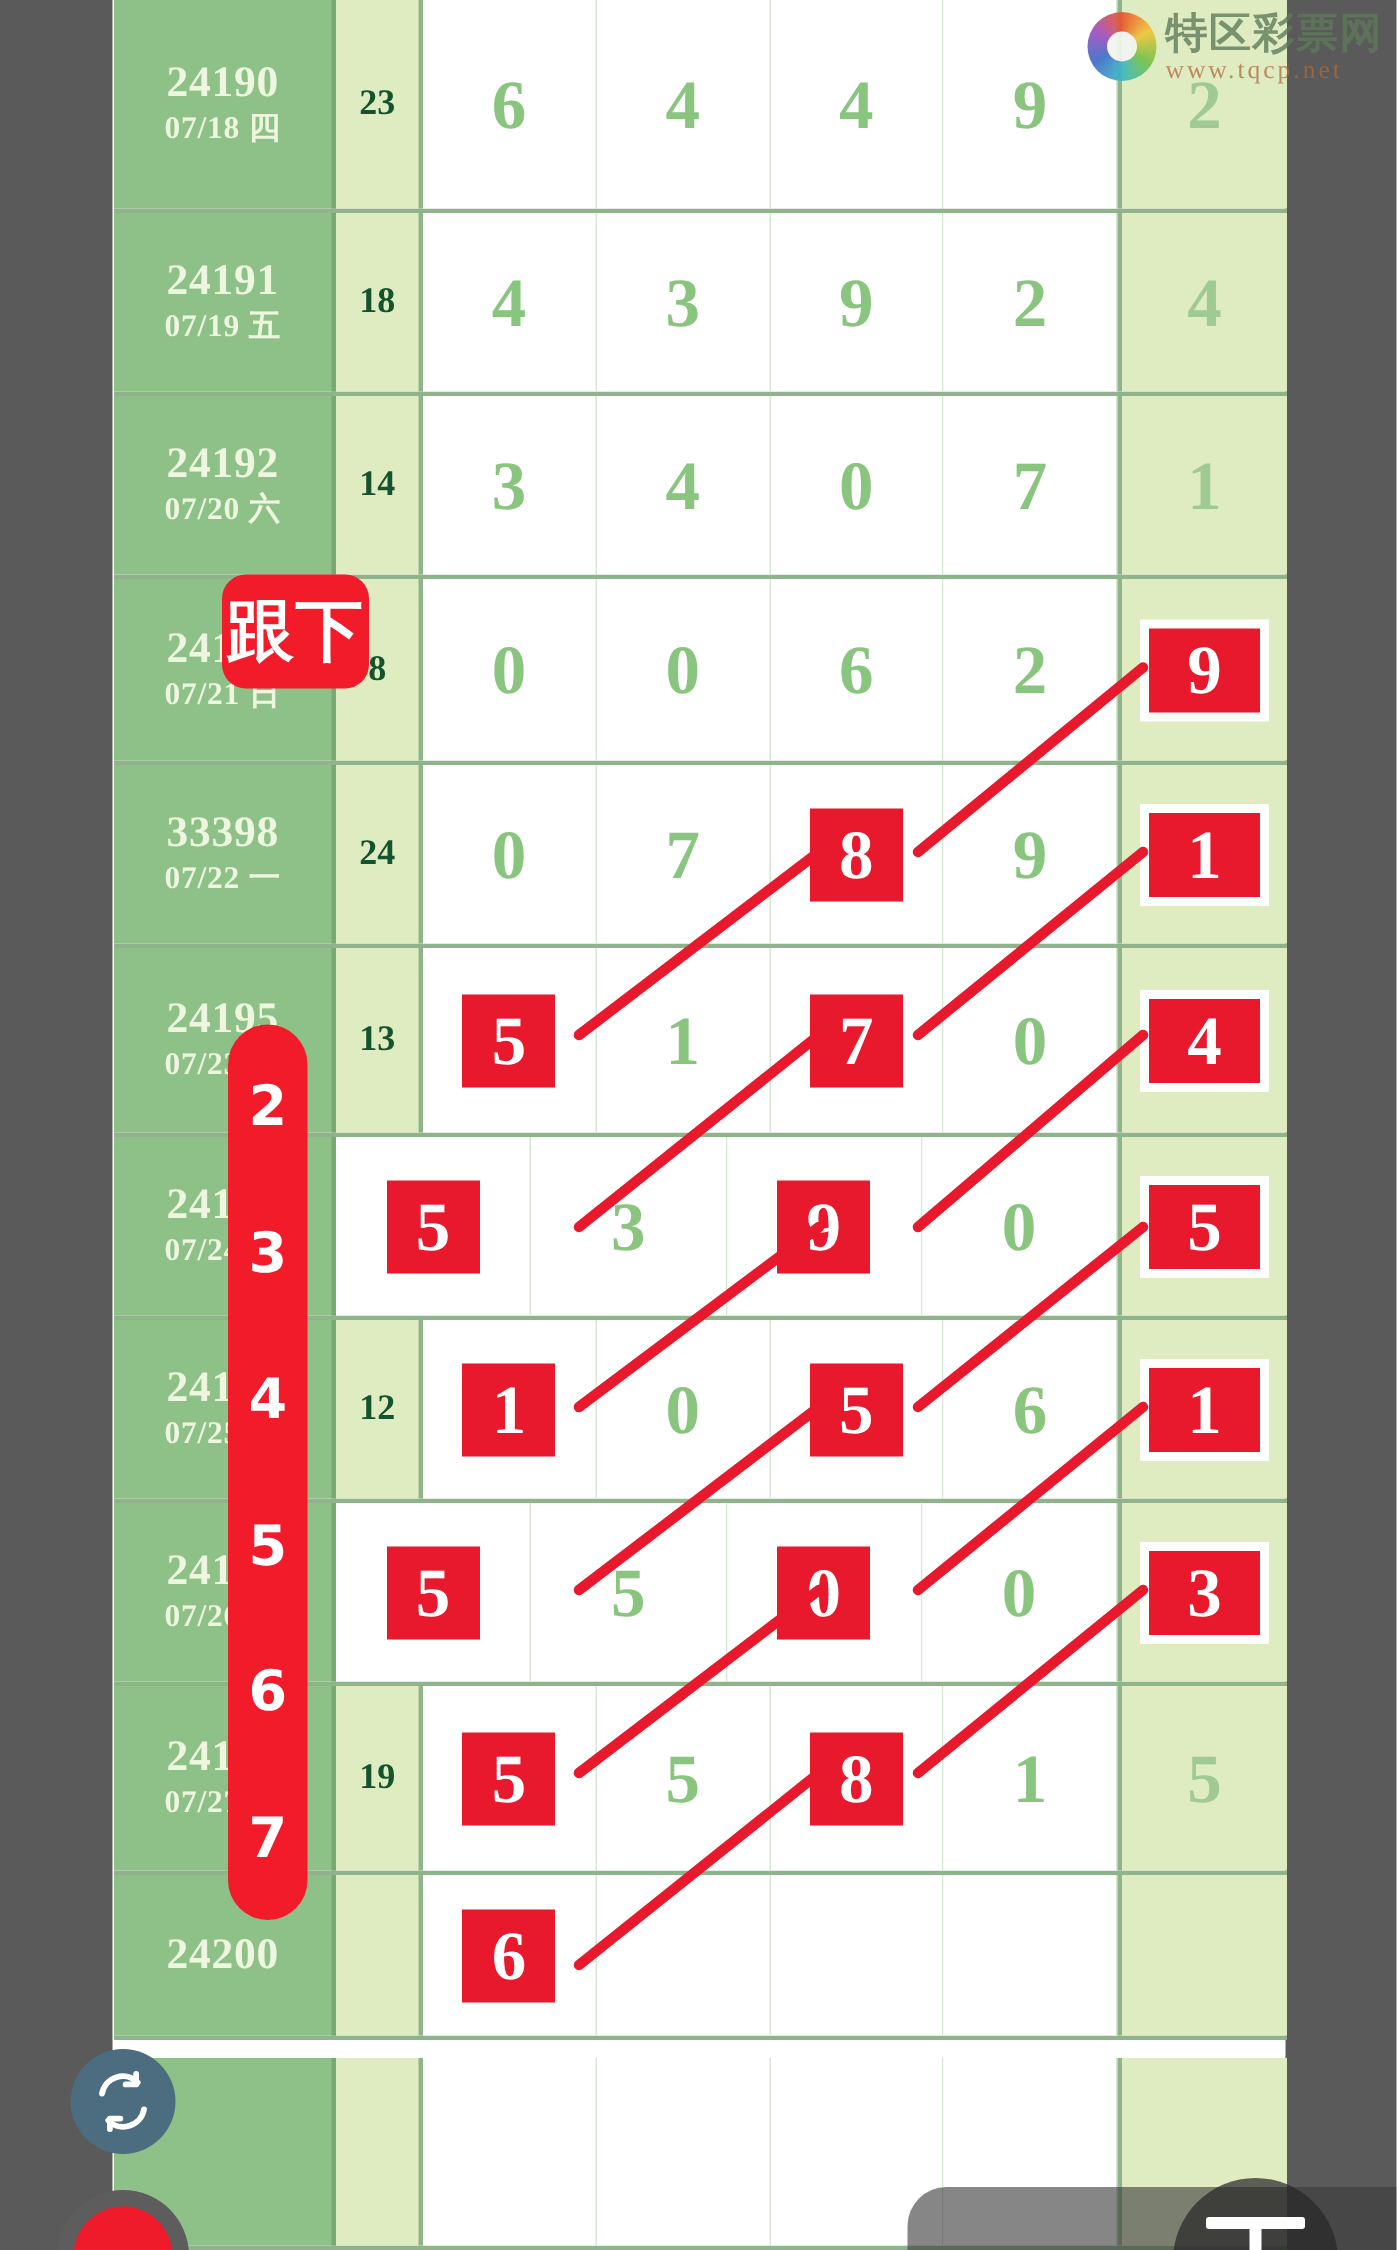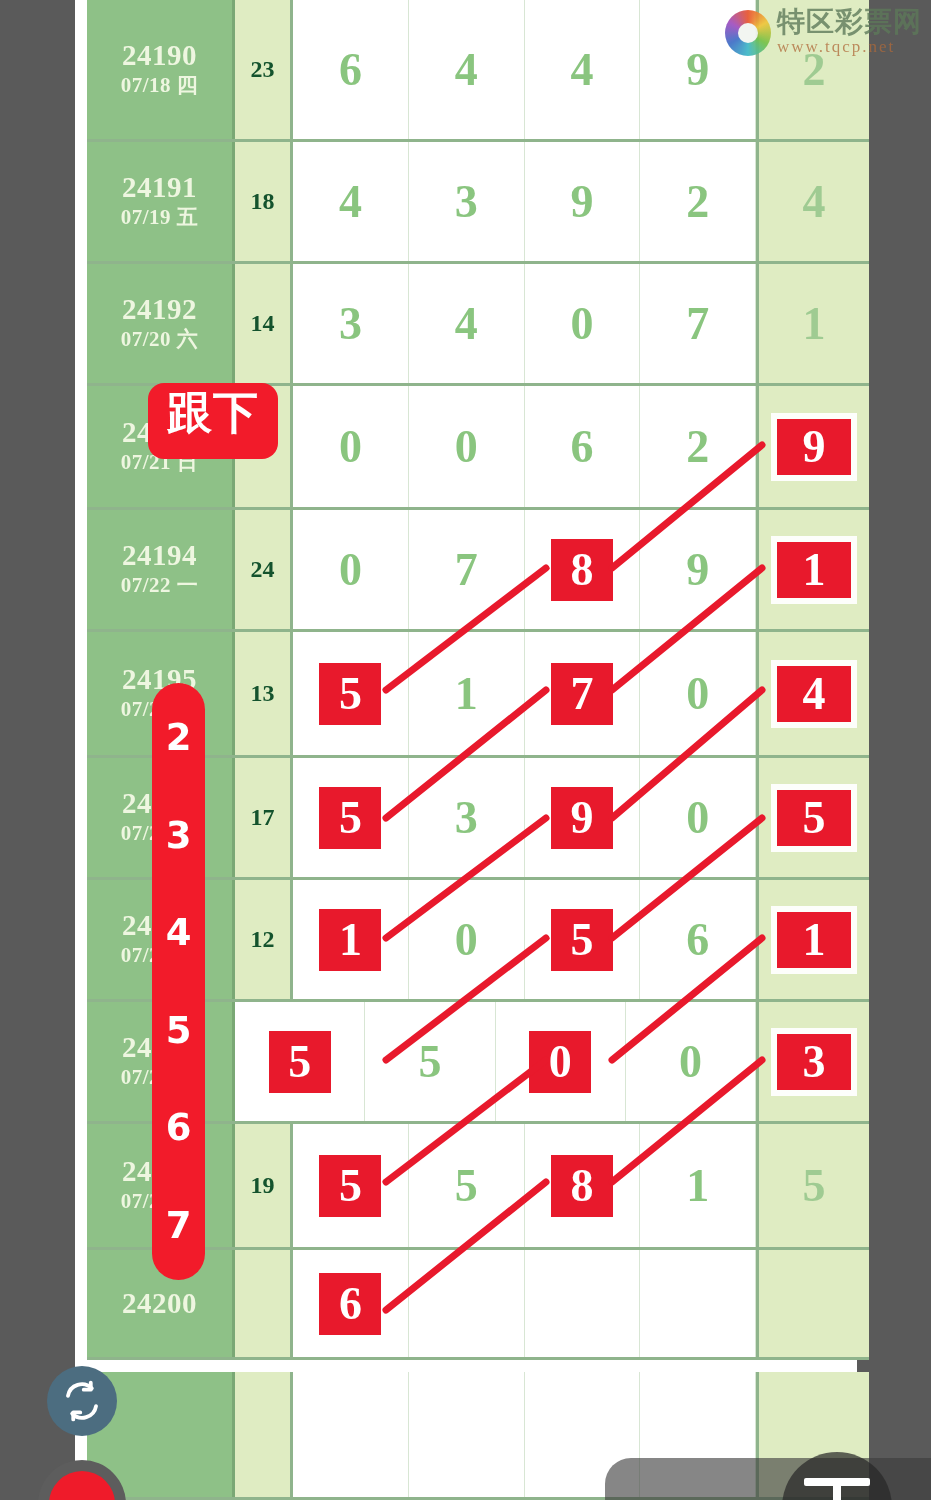--- a/index.html
+++ b/index.html
@@ -10,21 +10,21 @@
   }
   .stage{position:absolute;left:0;top:0;width:931px;height:1500px;overflow:hidden;}
 
   
   .table{
     position:absolute;left:75px;top:0;width:782px;height:1500px;
     background:#ffffff;
     box-sizing:border-box;
   }
   .row{
-    position:absolute;left:12px;width:782px;
+    position:absolute;left:1px;width:782px;
     display:flex;
     box-sizing:border-box;
     border-bottom:3px solid #8fb48c;
   }
   .c-issue{
     width:148px;flex:0 0 148px;background:#8ec187;
     display:flex;flex-direction:column;align-items:center;justify-content:center;
     color:#eef6e0;box-sizing:border-box;
     border-right:3px solid #7aa875;
   }
@@ -57,43 +57,43 @@
     box-shadow:0 0 0 6px rgba(255,255,255,.93);
     position:relative;z-index:3;
   }
   .c-tail .hl{width:74px;height:56px;line-height:56px;}
 
   
   .lines{position:absolute;left:0;top:0;width:931px;height:1500px;pointer-events:none;z-index:4;}
 
   
   .badge-follow{
-    position:absolute;left:148px;top:383px;width:130px;height:76px;
+    position:absolute;left:148px;top:383px;width:98px;height:76px;
     background:#f21b2a;border-radius:16px;z-index:12;
-    display:flex;justify-content:center;
+    display:flex;align-items:center;justify-content:center;
     color:#ffffff;font-size:45px;font-weight:bold;
     font-family:"DejaVu Sans",sans-serif;letter-spacing:1px;
   }
 
   
   .pill{
     position:absolute;left:152px;top:683px;width:53px;height:597px;
     background:#f21b2a;border-radius:30px;z-index:12;
     display:flex;flex-direction:column;align-items:center;justify-content:space-around;
     padding:6px 0;box-sizing:border-box;
   }
   .pill span{
     color:#ffffff;font-size:37px;font-weight:bold;
     font-family:"DejaVu Sans",sans-serif;line-height:1;
   }
 
   
   .watermark{
     position:absolute;left:725px;top:8px;z-index:10;
-    display:flex;align-items:center;opacity:.93;
+    display:flex;align-items:flex-start;opacity:.93;
   }
   .wm-logo{width:46px;height:46px;border-radius:50%;
     background:conic-gradient(#e8562e,#f0c63c,#76c24a,#3fb8c6,#3f6fc6,#a04fc0,#e8562e);
     position:relative;flex:0 0 46px;}
   .wm-logo::after{content:"";position:absolute;left:13px;top:13px;width:20px;height:20px;
     border-radius:50%;background:#f2f5f0;}
   .wm-text{margin-left:6px;}
   .wm-cn{font-size:28px;font-weight:bold;color:#5d7a5a;
     font-family:"DejaVu Sans",sans-serif;line-height:1;letter-spacing:1px;opacity:.85;}
   .wm-url{font-size:17px;color:#b06a3a;font-family:Liberation Serif, serif;
@@ -175,21 +175,21 @@
         <div class="c-num">0</div>
         <div class="c-num">0</div>
         <div class="c-num">6</div>
         <div class="c-num">2</div>
         <div class="c-tail">
           <div class="hl">9</div>
         </div>
       </div>
       <div class="row" style="top: 510px; height: 122px;">
         <div class="c-issue">
-          <div class="no">24194</div>
+          <div class="no">33398</div>
           <div class="dt">07/22 一</div>
         </div>
         <div class="c-sum">24</div>
         <div class="c-num">0</div>
         <div class="c-num">7</div>
         <div class="c-num">
           <div class="hl">8</div>
         </div>
         <div class="c-num">9</div>
         <div class="c-tail">
@@ -212,21 +212,20 @@
         <div class="c-num">0</div>
         <div class="c-tail">
           <div class="hl">4</div>
         </div>
       </div>
       <div class="row" style="top: 758px; height: 122px;">
         <div class="c-issue">
           <div class="no">24196</div>
           <div class="dt">07/24 三</div>
         </div>
-        <div class="c-sum">17</div>
         <div class="c-num">
           <div class="hl">5</div>
         </div>
         <div class="c-num">3</div>
         <div class="c-num">
           <div class="hl">9</div>
         </div>
         <div class="c-num">0</div>
         <div class="c-tail">
           <div class="hl">5</div>

